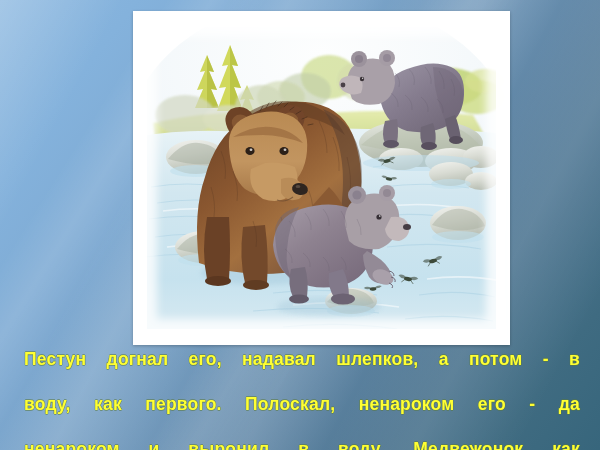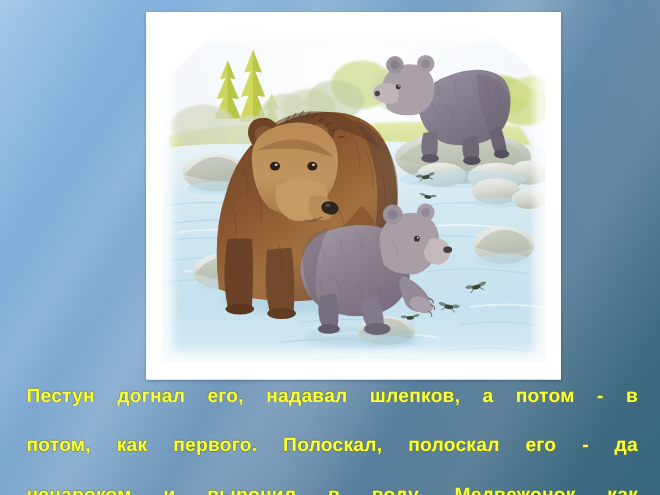--- a/index.html
+++ b/index.html
@@ -476,18 +476,18 @@
         <rect x="0" y="0" width="377" height="26" fill="#ffffff"></rect>
         <rect x="0" y="0" width="24" height="334" fill="#ffffff"></rect>
         <rect x="353" y="0" width="24" height="334" fill="#ffffff"></rect>
         <rect x="0" y="308" width="377" height="26" fill="#ffffff"></rect>
       </g>
     </svg>
   </div>
 
   <div id="caption">
     <span class="line">Пестун догнал его, надавал шлепков, а потом - в</span>
-    <span class="line">потом, как первого. Полоскал, полоскал его - да</span>
+    <span class="line">воду, как первого. Полоскал, ненароком его - да</span>
     <span class="line">ненароком и выронил в воду. Медвежонок как</span>
 
   </div>
 
 </div>
 
 </body></html>

